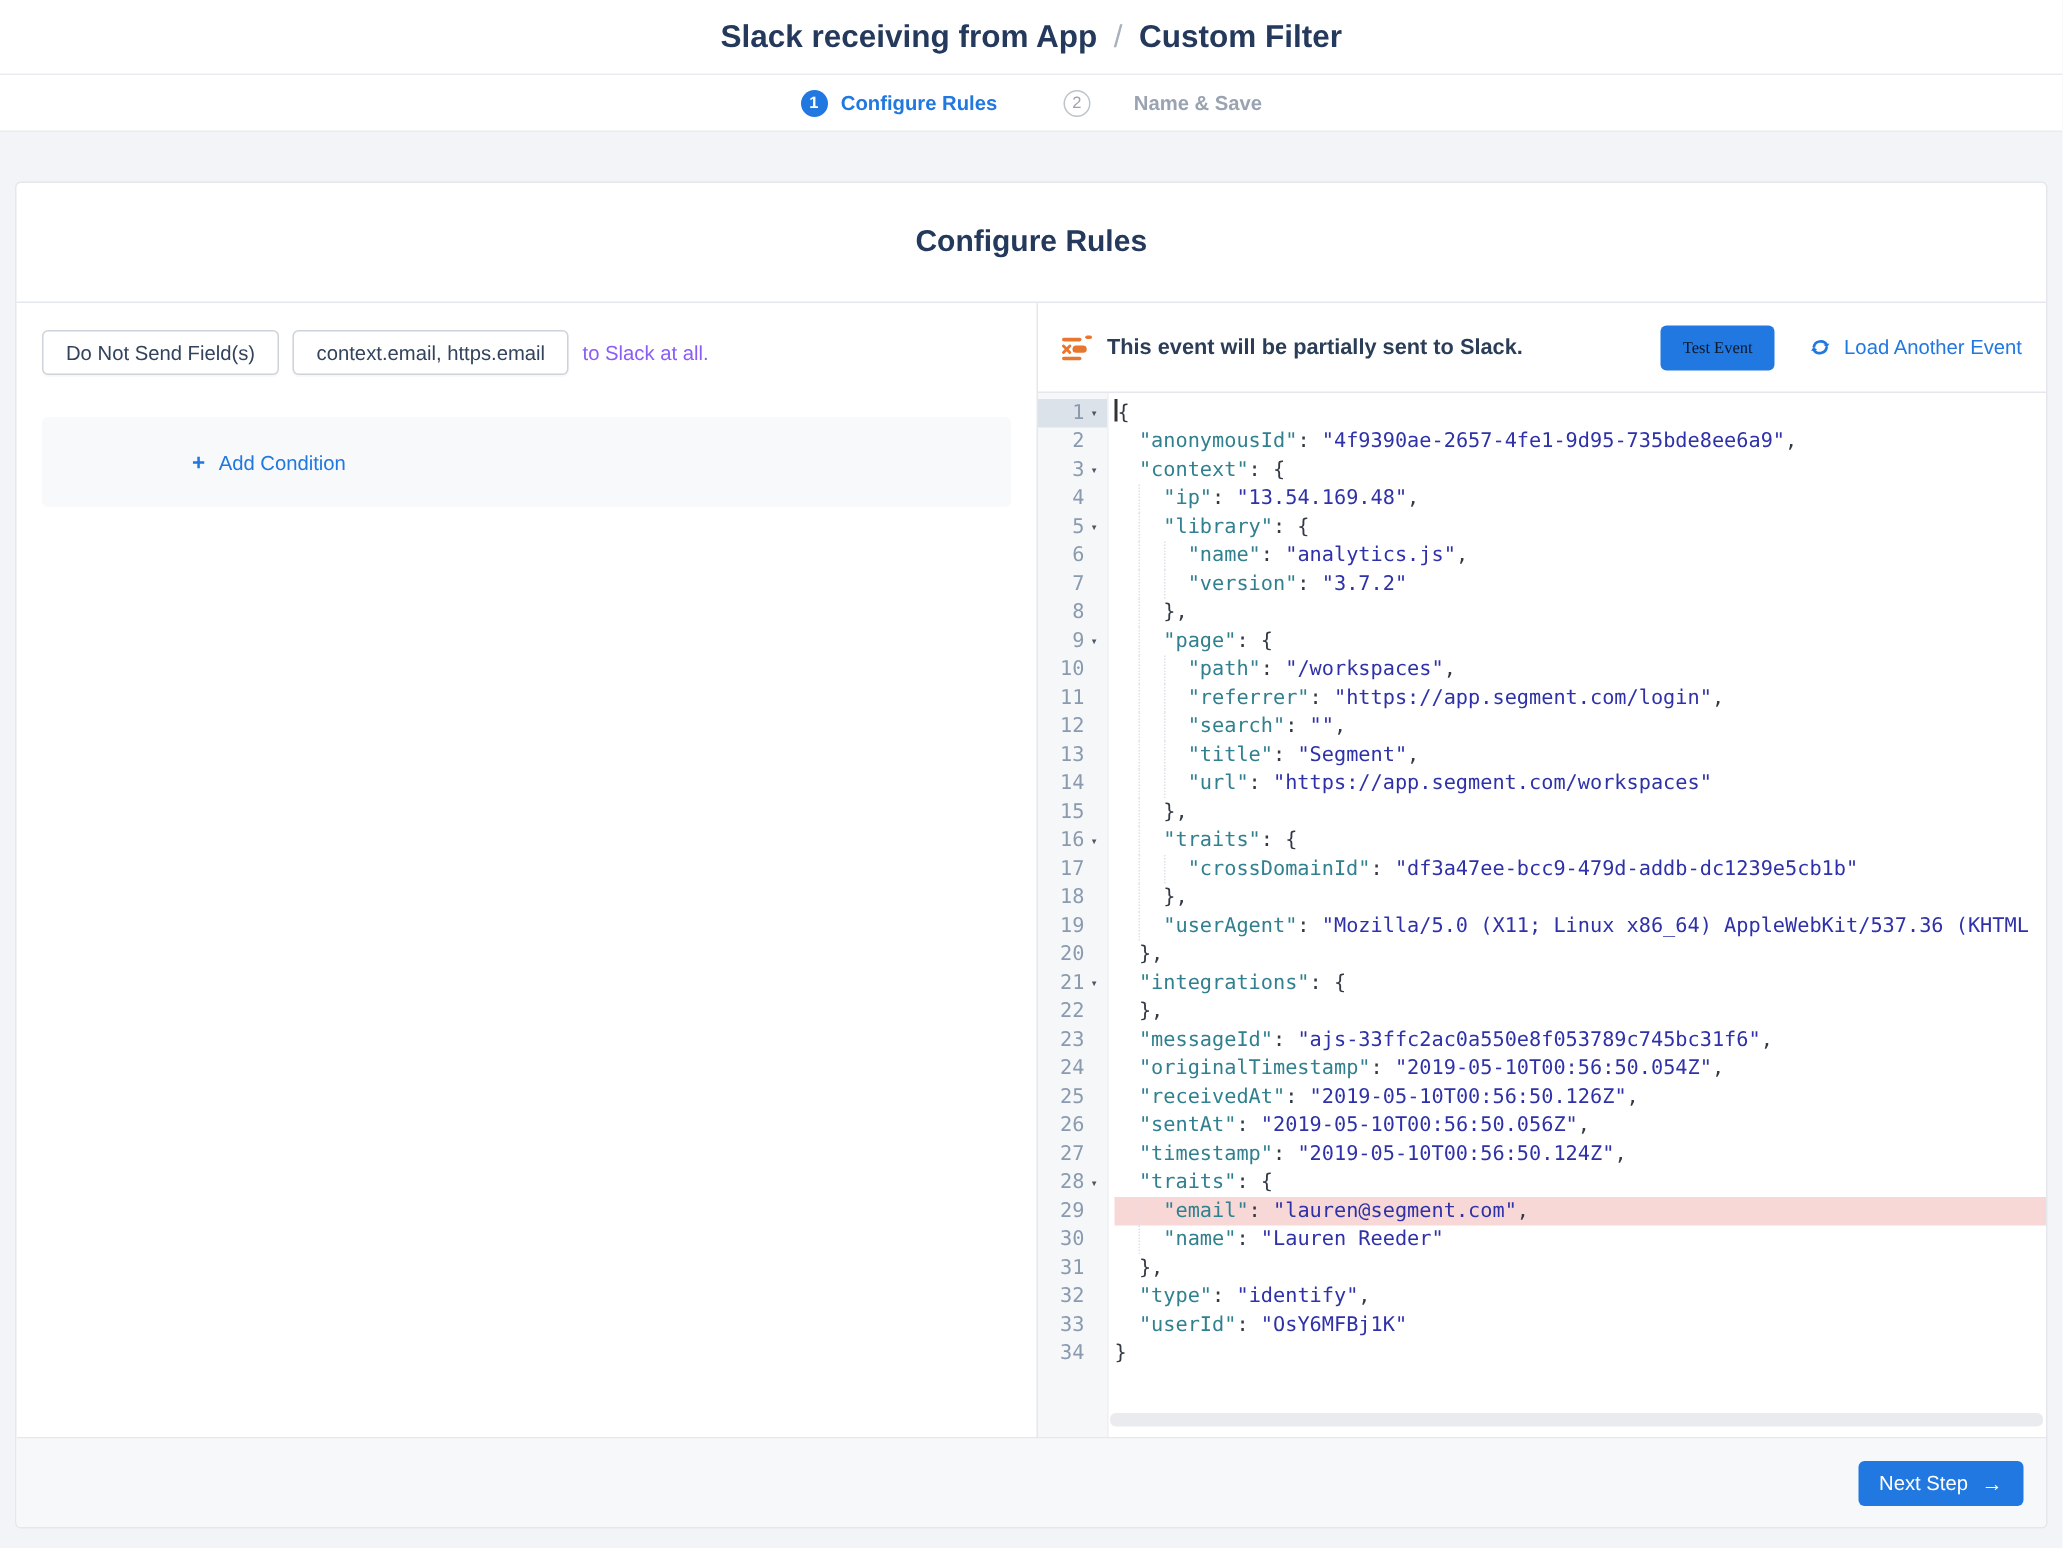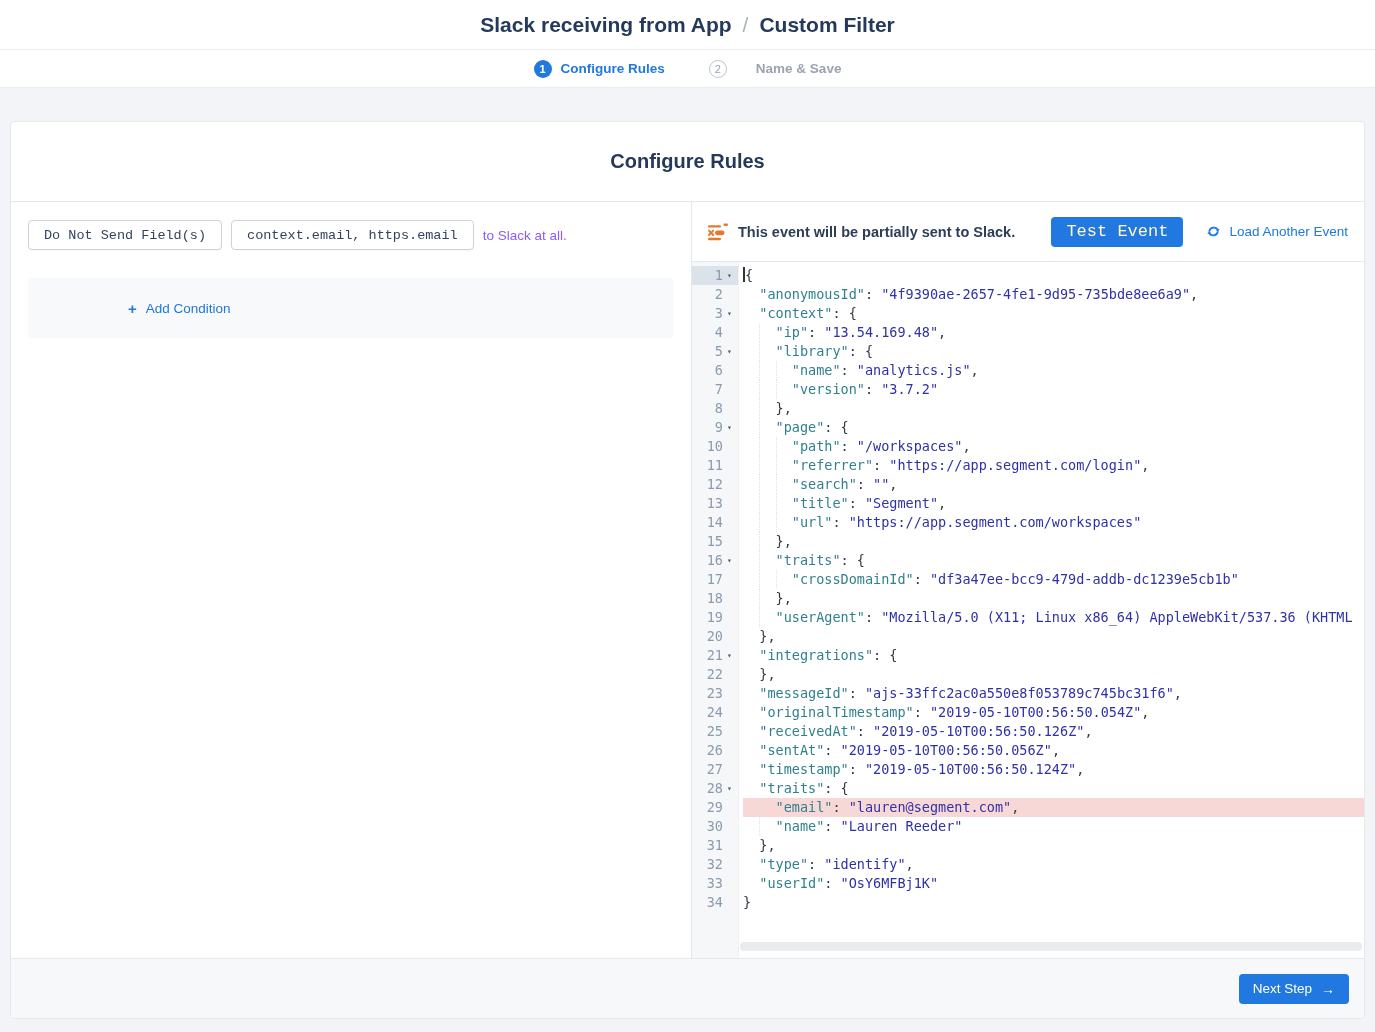--- a/index.html
+++ b/index.html
@@ -20,32 +20,32 @@
 
   
   .card { margin:33px 10px 0; background:#fff; border:1px solid #e4e8ec; border-radius:4px; height:898px; display:flex; flex-direction:column; }
   .card-header { height:80px; flex:none; display:flex; align-items:center; justify-content:center; border-bottom:1px solid #e4e8ec; }
   .card-title { font-size:20px; font-weight:bold; color:#24395b; }
   .card-body { display:flex; flex:1; min-height:0; }
 
   
   .left-panel { width:680px; flex:none; padding:18px 0 0 17px; }
   .rule-row { display:flex; align-items:center; gap:9px; }
-  .btn-ghost { height:30px; padding:0 15px; background:#fff; border:1px solid #ccd3da; border-radius:4px; font-size:13.5px; color:#33435c; font-family:Liberation Mono, monospace; cursor:pointer; box-shadow:0 1px 1px rgba(0,0,0,0.03); }
+  .btn-ghost { height:30px; padding:0 15px; background:#fff; border:1px solid #ccd3da; border-radius:4px; font-size:13.5px; color:#33435c; font-family:Liberation Sans, sans-serif; cursor:pointer; box-shadow:0 1px 1px rgba(0,0,0,0.03); }
   .suffix { font-size:13.5px; color:#8b5cf6;text-align:right; }
   .cond-panel { margin:28px 17px 0 0; height:60px; background:#f8f9fb; border-radius:4px; display:flex; align-items:center; }
   .add-cond { margin-left:100px; color:#2078e0; font-size:13.5px; font-weight:500; display:flex; gap:9px; align-items:center; cursor:pointer; background:none; border:none; font-family:inherit; }
   .plus { font-size:15px; font-weight:bold; line-height:1; }
 
   
   .right-panel { flex:1; border-left:1px solid #e4e8ec; overflow:hidden; display:flex; flex-direction:column; min-width:0; }
   .right-header { height:60px; flex:none; display:flex; align-items:center; padding:0 16px; border-bottom:1px solid #e4e8ec; }
   .partial-icon { flex:none; margin-right:10px; display:flex; }
   .preview-msg { font-weight:bold; color:#2c3e57; font-size:14.5px; white-space:nowrap; }
-  .test-btn { margin-left:auto; height:30px; padding:0 15px; background:#2078e0; color:#fef9c3; border:none; border-radius:4px; font-size:17px; font-family:Liberation Mono, monospace; cursor:pointer; }
+  .test-btn { margin-left:auto; height:30px; padding:0 15px; background:#2078e0; color:#0f172a; border:none; border-radius:4px; font-size:11px; font-family:Liberation Serif, serif; cursor:pointer; }
   .load-link { display:flex; align-items:center; gap:8px; color:#2078e0; font-size:13.5px; margin-left:23px; background:none; border:none; font-family:inherit; cursor:pointer; white-space:nowrap; }
 
   
   .editor { position:relative; display:flex; flex:1; min-height:0; background:#fff; overflow:hidden; font-family:"DejaVu Sans Mono", monospace; font-size:13.5px; line-height:19px; }
   .gutter { width:47px; flex:none; background:#f6f7f9; color:#8a9bb0; padding-top:4px; border-right:1px solid #eef0f3; }
   .gl { height:19px; display:flex; justify-content:flex-end; align-items:center; padding-right:2px; }
   .gl.act { background:#dbe2ea; }
   .gl .ln { text-align:right; }
   .gl .fold { width:13px; font-size:8px; color:#4c5866; text-align:center; cursor:pointer; }
   .code { flex:1; min-width:0; padding:4px 0 0 4px; overflow:hidden; }

